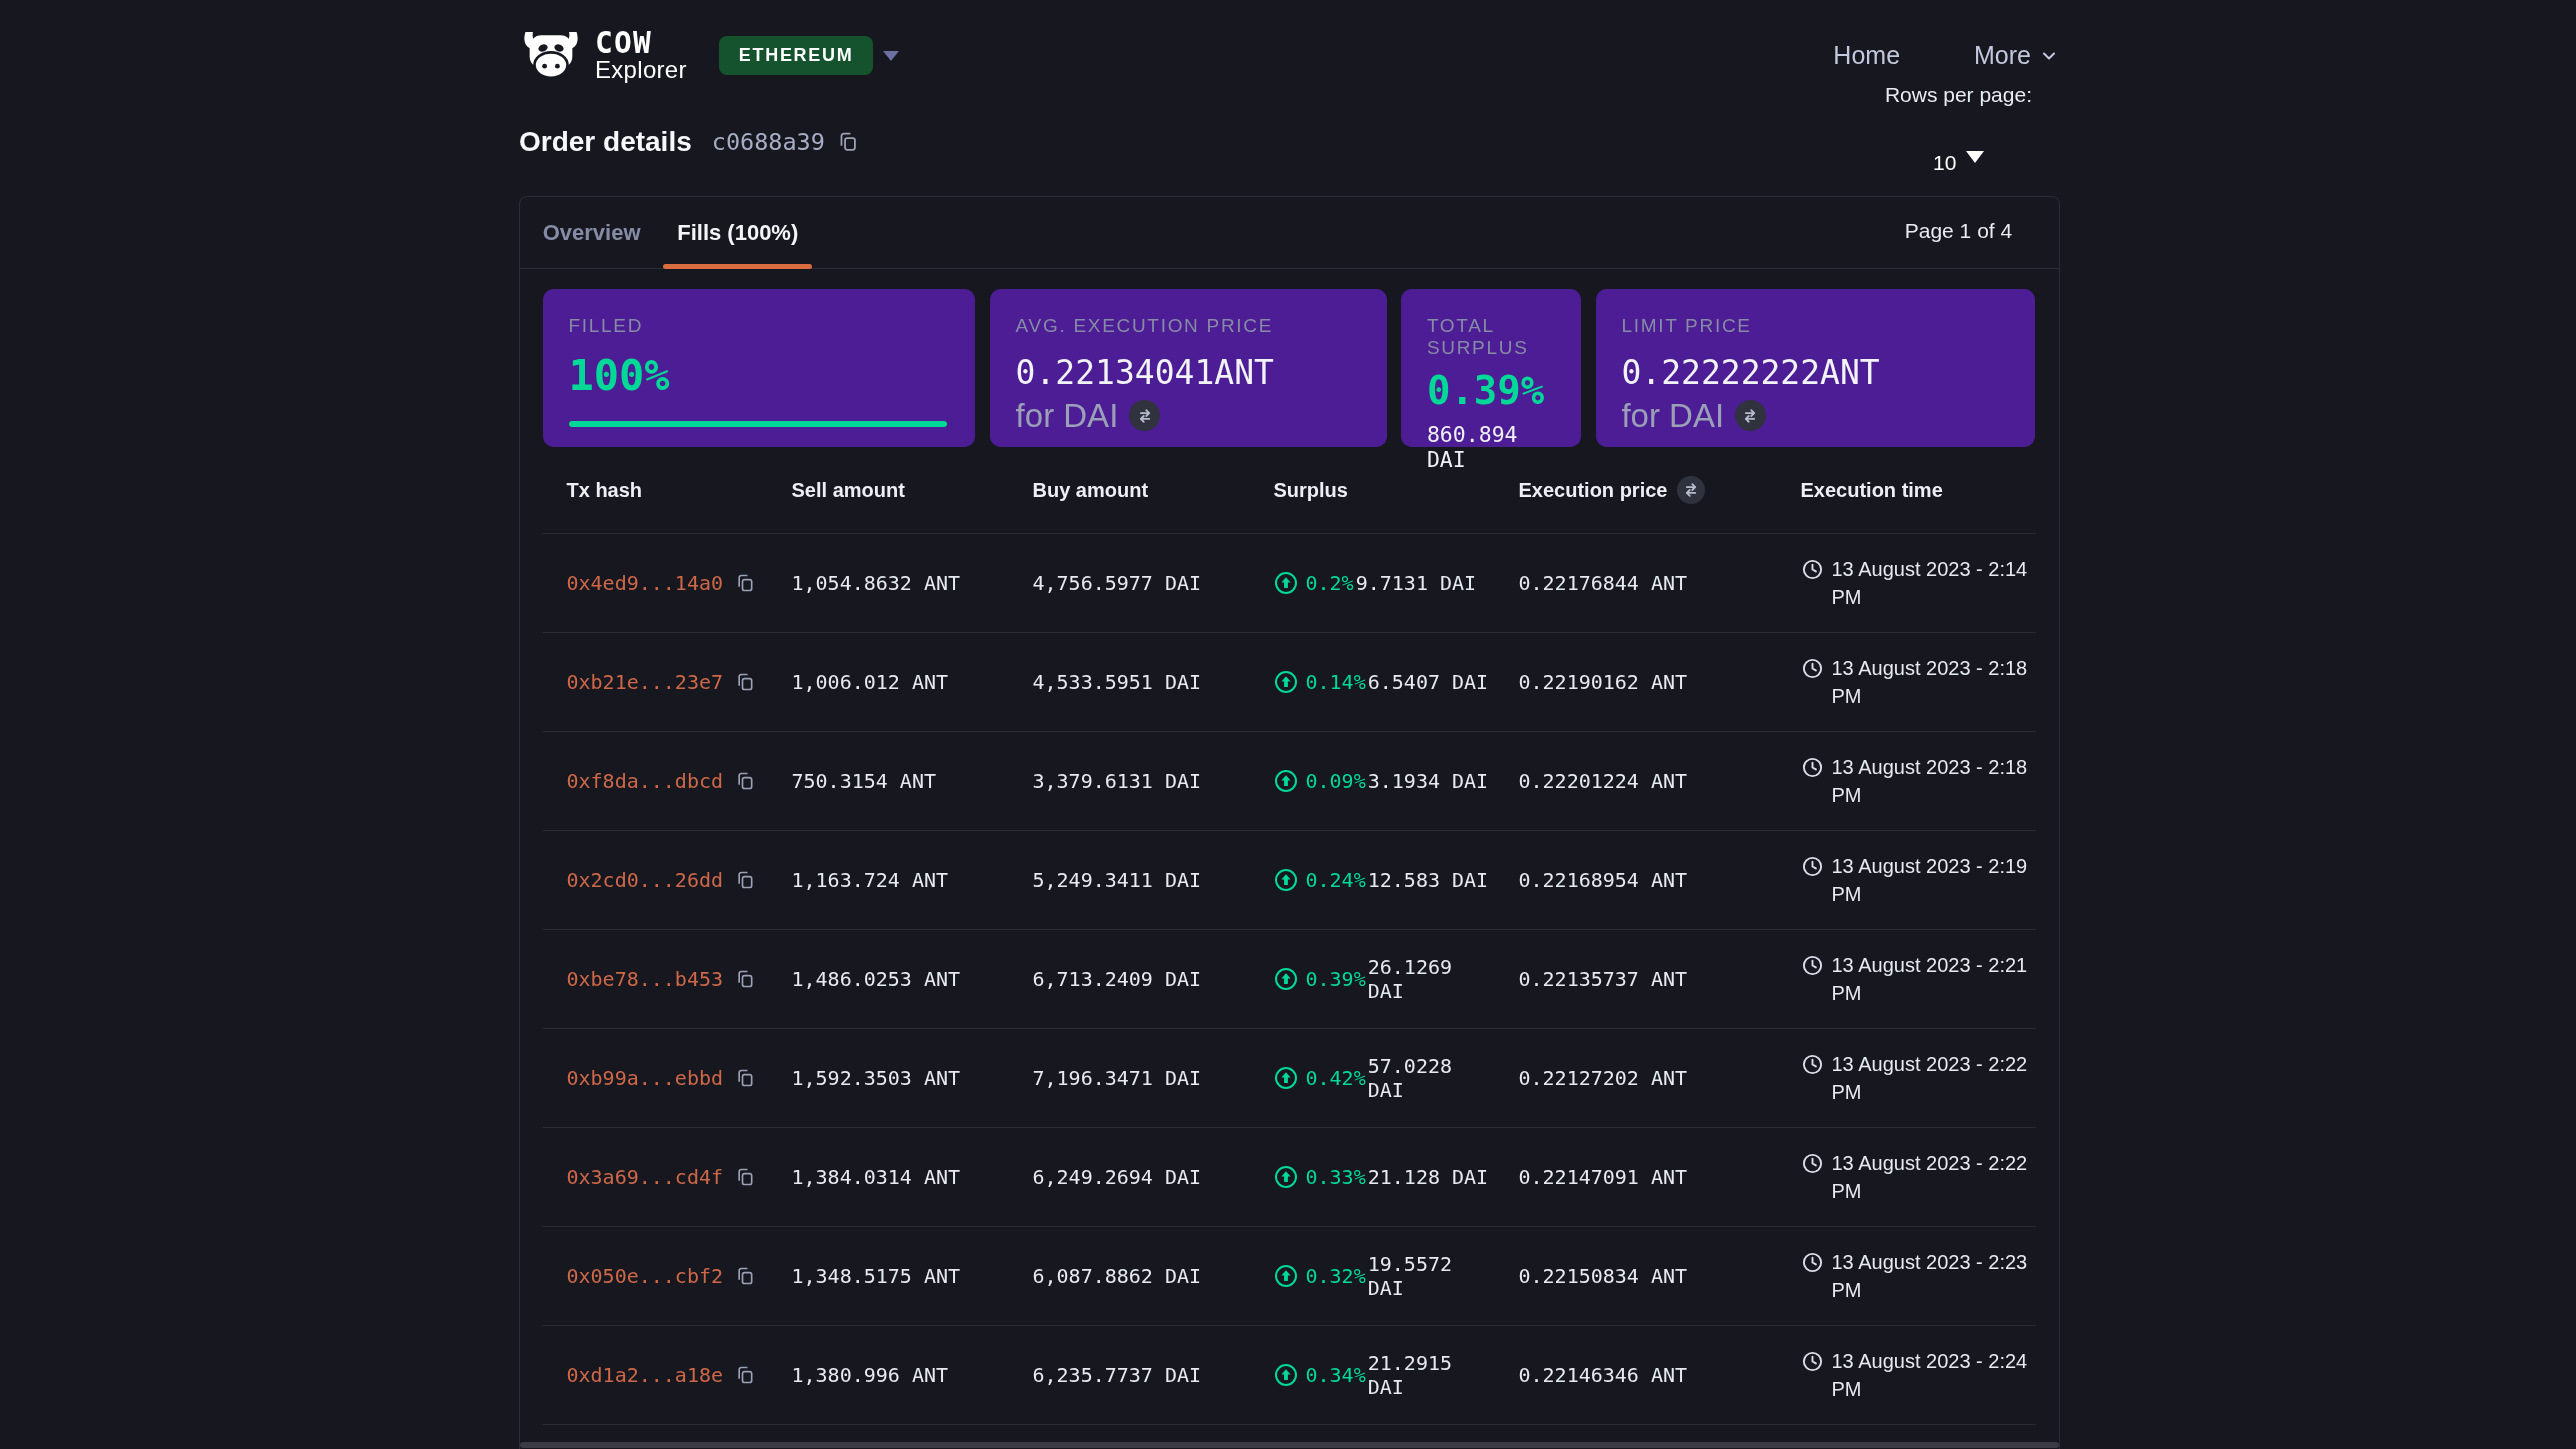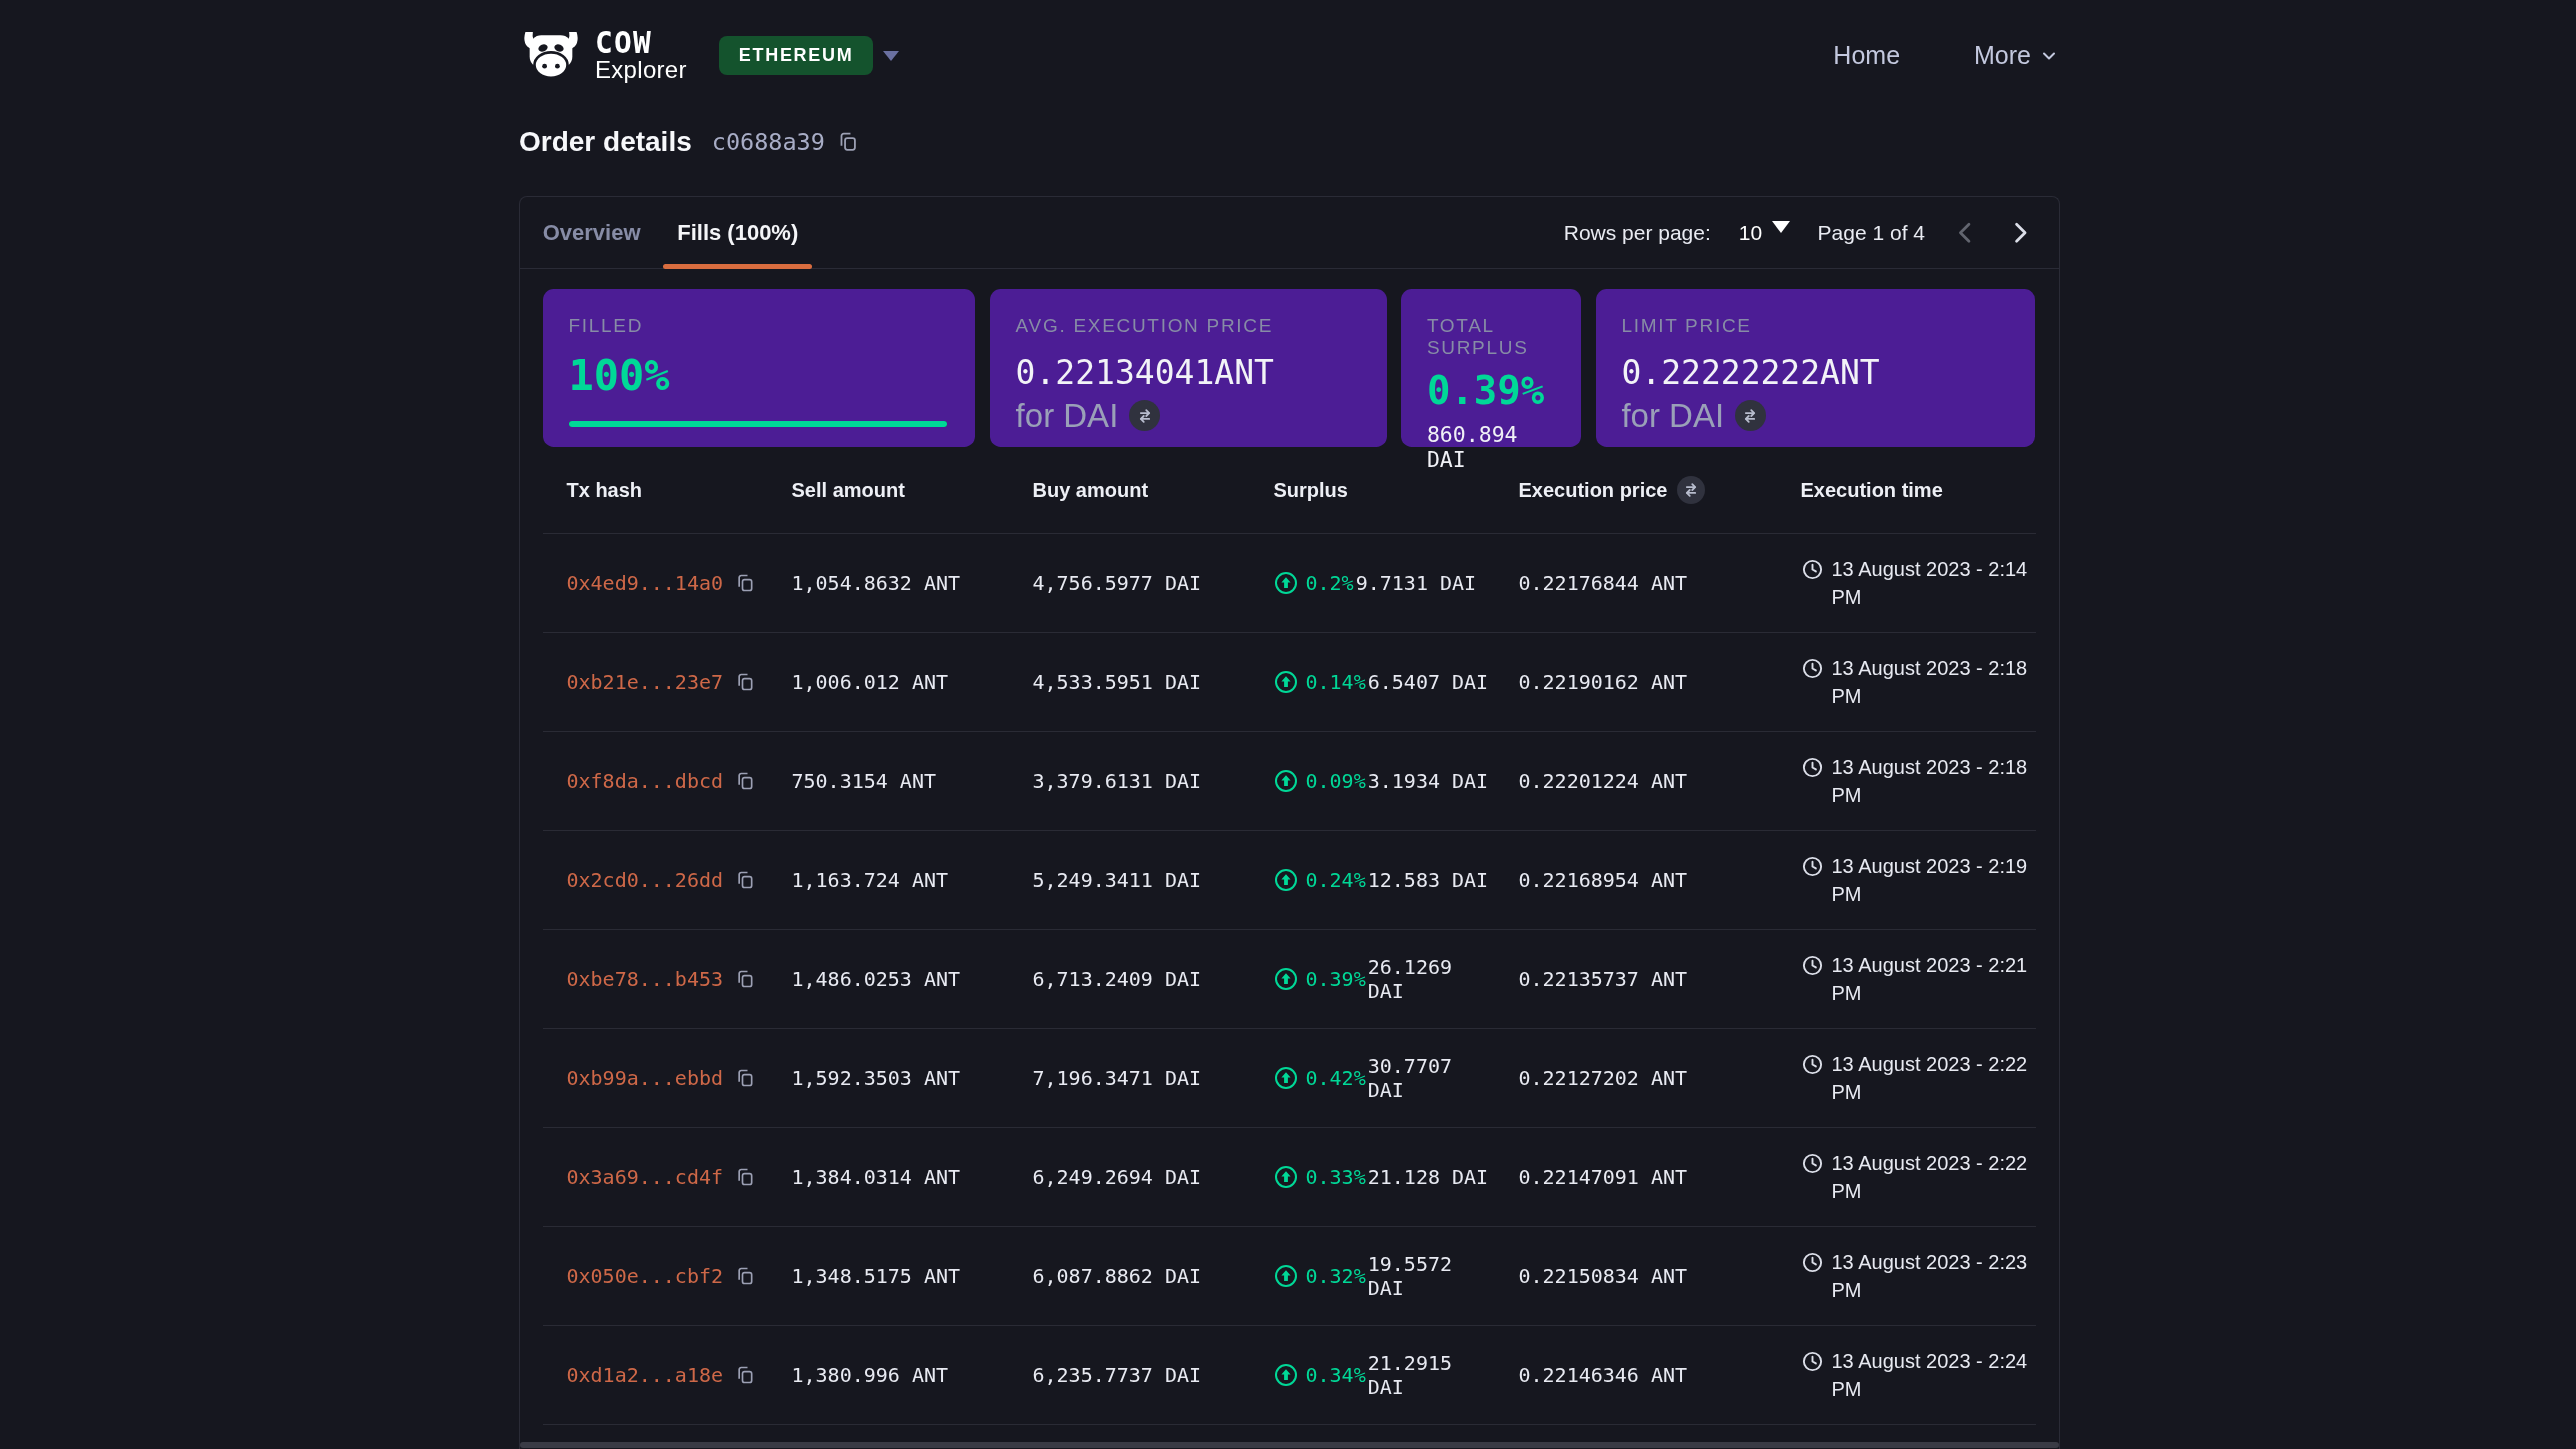--- a/index.html
+++ b/index.html
@@ -43,21 +43,21 @@
   .container {
     position:absolute; top:196px; left:519px; width:1541px; height:1253px;
     border:0.7px solid #2A2B36; border-bottom:none;
     border-radius:8px 8px 0 0;
   }
   
   .tabsbar { height:72px; border-bottom:0.7px solid #2A2B36; display:flex; align-items:center; padding:0 27px 0 8.7px; }
   .tab { position:relative; height:100%; display:flex; align-items:center; padding:0 14px; margin-right:8.7px; font-size:22px; font-weight:bold; color:#878CA6; cursor:pointer; }
   .tab.active { color:#F4F5F8; }
   .tab.active::after { content:""; position:absolute; left:0; right:0; bottom:-0.7px; height:4.7px; background:#D96D3F; border-radius:2.7px; }
-  .pager { margin-left:auto; display:flex; align-items:center; gap:28px; }
+  .pager { margin-left:auto; display:flex; align-items:center; gap:44px;flex-direction:column; }
   .pager-label { font-size:21px; color:#E9EBF2; }
   .rpp-select { display:flex; align-items:flex-start; gap:9.4px; cursor:pointer; }
   .rpp-value { font-size:21px; color:#FFFFFF; }
   .rpp-caret { width:0; height:0; border-left:9.4px solid transparent; border-right:9.4px solid transparent; border-top:12px solid #FFFFFF; }
   .page-indicator { font-size:21px; color:#E9EBF2; }
   .chev { width:25.5px; height:25.5px; cursor:pointer; display:flex; }
   .chev svg { width:25.5px; height:25.5px; }
   .chev.disabled { color:#62656F; cursor:default; }
   .chev.enabled { color:#DBDEE8; }
 
@@ -424,21 +424,21 @@
       </span>
     </div>
     <div class="cell mono">1,592.3503 ANT</div>
     <div class="cell mono">7,196.3471 DAI</div>
     <div class="cell surplus-cell">
       <svg class="surplus-icon" viewBox="0 0 24 24">
               <circle cx="12" cy="12" r="10" fill="none" stroke="#00D897" stroke-width="2"></circle>
               <path d="M12 6.2 L16.6 11.4 H13.9 V17 H10.1 V11.4 H7.4 Z" fill="#00D897"></path>
             </svg>
       <span class="surplus-pct">0.42%</span>
-      <span class="surplus-amt">30.7707 DAI</span>
+      <span class="surplus-amt">57.0228 DAI</span>
     </div>
     <div class="cell mono">0.22127202 ANT</div>
     <div class="cell time-cell">
       <svg viewBox="0 0 24 24" fill="none" stroke="#DBDEE8" stroke-width="2">
               <circle cx="12" cy="12" r="9"></circle>
               <path d="M12 7v5l3.5 2" stroke-linecap="round"></path>
             </svg>
       <span class="time-text">13 August 2023 - 2:22 PM</span>
     </div>
   </div>

